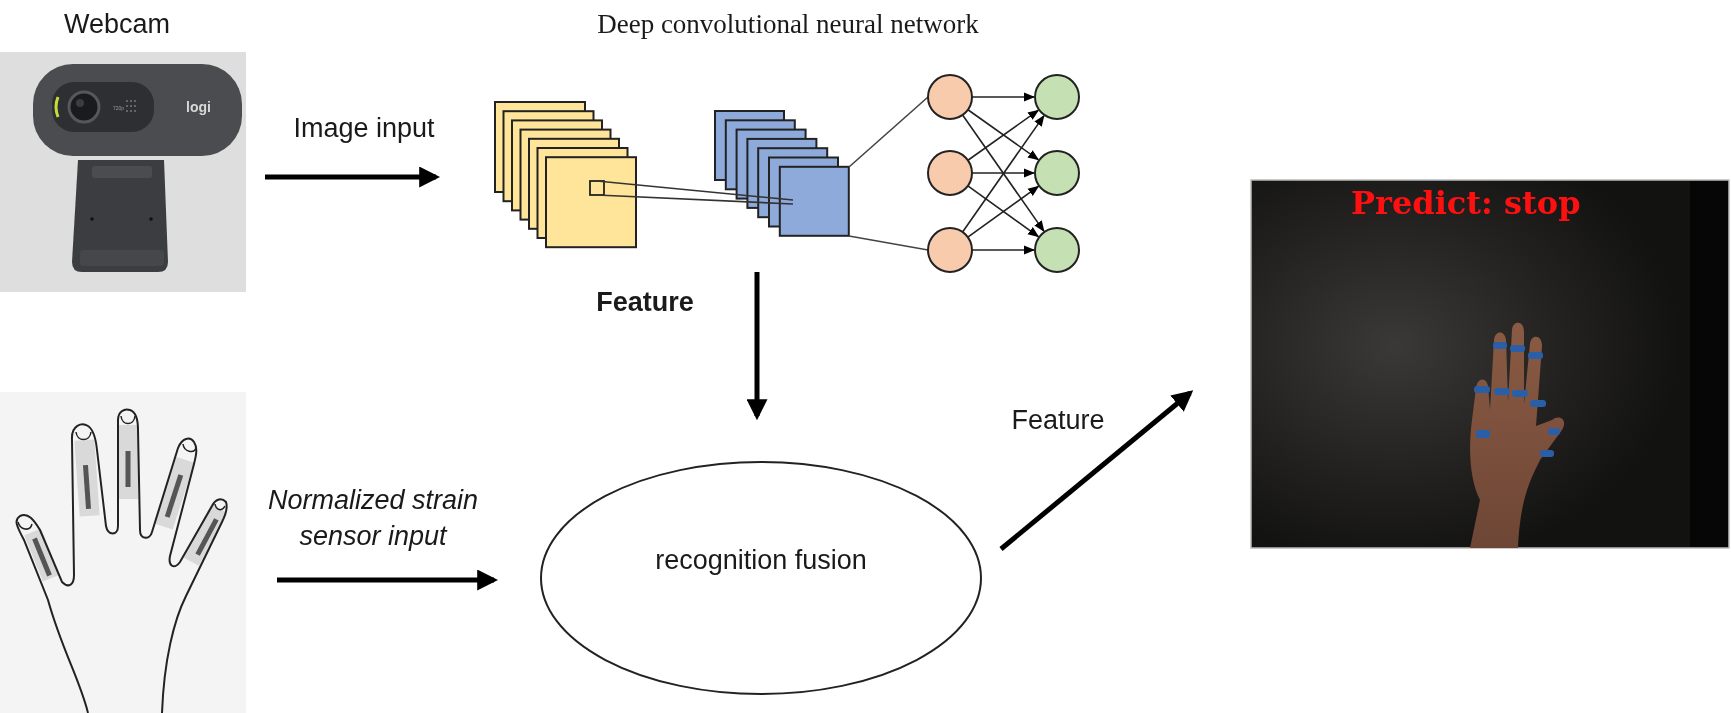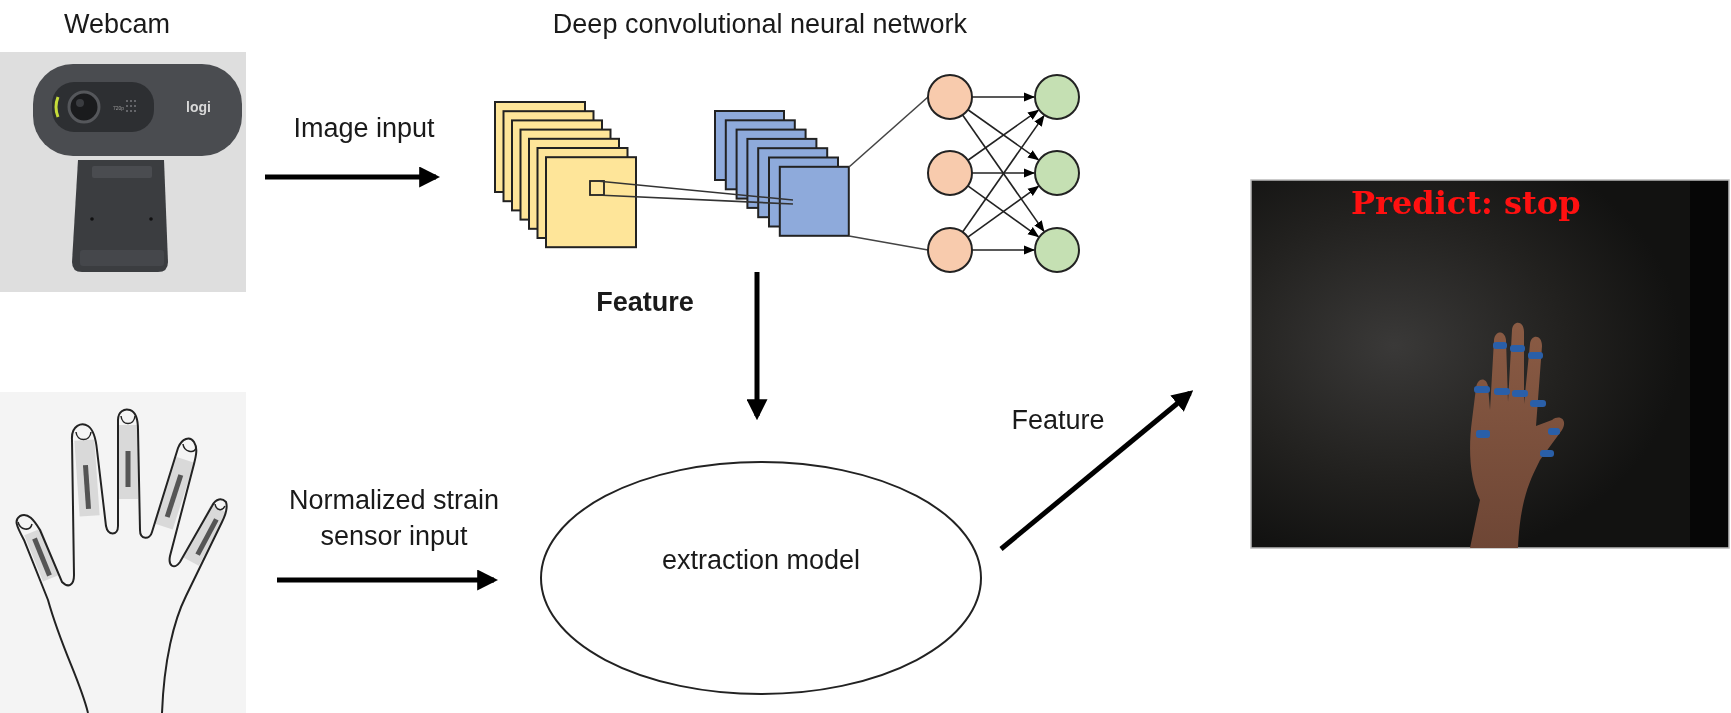--- a/index.html
+++ b/index.html
@@ -6,21 +6,21 @@
     body { width: 1731px; height: 713px; position: relative; overflow: hidden;
            font-family: "Liberation Sans", sans-serif; color: #111; }
     .label { position: absolute; font-size: 27px; line-height: 36px; text-align: center; white-space: nowrap; color: #1a1a1a; }
     svg.full { position: absolute; left: 0; top: 0; }
     .predict { font-family: "DejaVu Serif", "Liberation Serif", serif; font-weight: bold; }
   </style>
 </head>
 <body>
 
 <div class="label" style="left:52px; top:6px; width:130px;">Webcam</div>
-<div class="label" style="left:525px; top:6px; width:470px;">Deep convolutional neural network</div>
+<div class="label" style="left:553px; top:6px; width:470px;font-family:Liberation Serif, serif;">Deep convolutional neural network</div>
 
 <svg class="full" width="1731" height="713" viewBox="0 0 1731 713">
   <defs>
     <marker id="arrowBig" viewBox="0 0 10 10" refX="8" refY="5" markerWidth="4.2" markerHeight="4.2" orient="auto" markerUnits="strokeWidth">
       <path d="M0,0 L10,5 L0,10 Z" fill="#000"></path>
     </marker>
     <marker id="arrowSmall" viewBox="0 0 10 10" refX="9" refY="5" markerWidth="7" markerHeight="7" orient="auto" markerUnits="strokeWidth">
       <path d="M0,1 L10,5 L0,9 Z" fill="#000"></path>
     </marker>
     <radialGradient id="photoGlow" cx="0.3" cy="0.45" r="0.6">
@@ -162,26 +162,26 @@
         <rect x="1548" y="428" width="12" height="7" rx="3"></rect>
         <rect x="1540" y="450" width="14" height="7" rx="3"></rect>
       </g>
     </g>
     <text x="1351" y="214" font-size="32" fill="#ff1010" class="predict">Predict: stop</text>
   </g>
 </svg>
 
 <div class="label" style="left:284px; top:110px; width:160px;">Image input</div>
 
-<div class="label" style="left:259px; top:482px; width:270px;">
+<div class="label" style="left:238px; top:482px; width:270px;font-style:italic;">
   <div>Normalized strain</div>
   <div>sensor input</div>
 </div>
 
 <div class="label" style="left:575px; top:284px; width:140px;font-weight:bold;">
   <div>Feature</div>
 </div>
 
 <div class="label" style="left:998px; top:402px; width:120px;">Feature</div>
 
 <div class="label" style="left:571px; top:542px; width:380px;">
-  <div>extraction model</div>
+  <div>recognition fusion</div>
 </div>
 
 </body></html>

